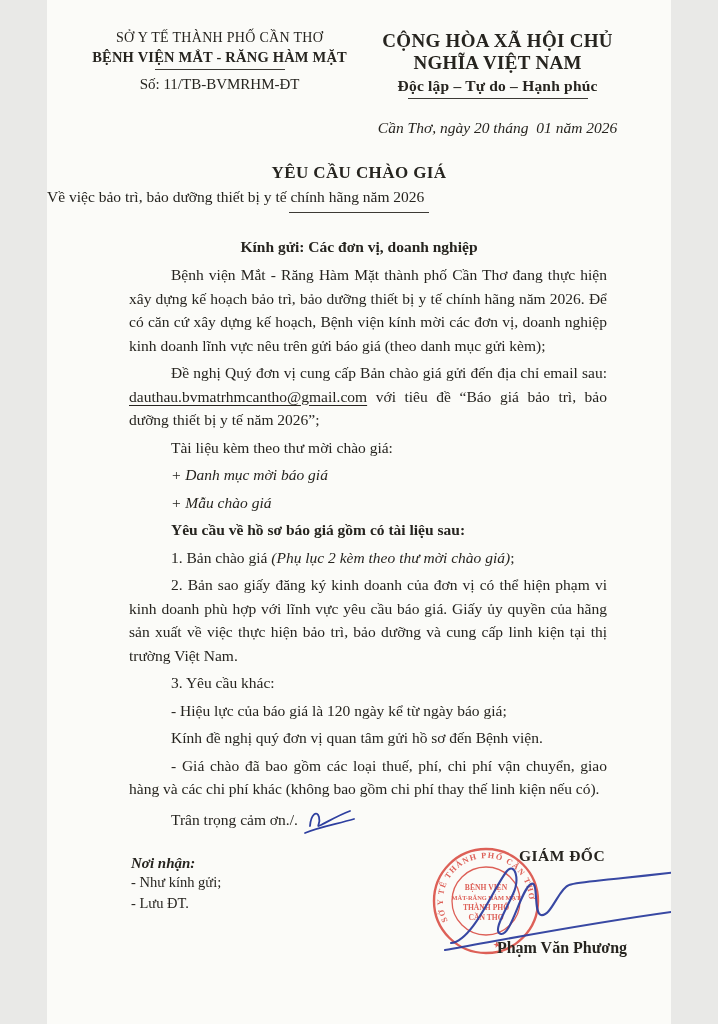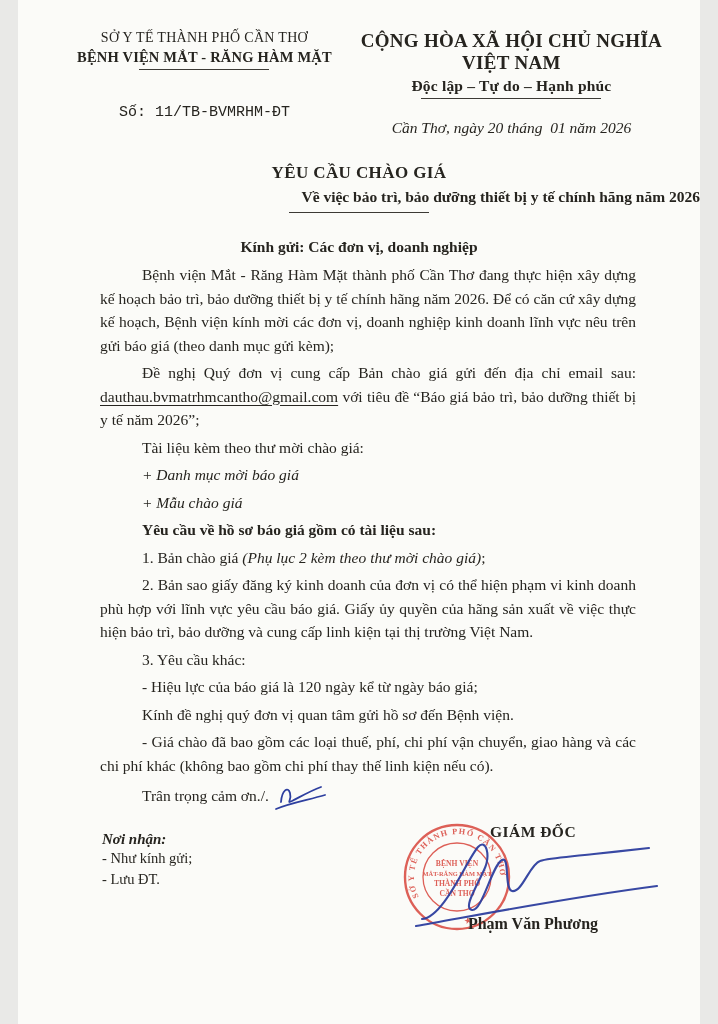--- a/index.html
+++ b/index.html
@@ -1,39 +1,39 @@
 <!DOCTYPE html>
 <html lang="vi"><head>
 <meta charset="utf-8">
 <style>
   html,body{margin:0;padding:0;background:#e9e9e7;}
   .page{
-    position:relative; width:682px; height:1024px; margin:0 auto;
+    position:relative; width:624px; height:1024px; margin:0 auto;
     background:#fbfbf8; color:#26241f; overflow:hidden;
     font-family:"Liberation Serif","DejaVu Serif",serif;
   }
   .pre{white-space:pre;}
   .b{font-weight:bold;} .i{font-style:italic;}
   .u{text-decoration:underline; text-underline-offset:3px;}
   
   .header{display:flex; justify-content:space-between; padding:30px 28px 0 40px;}
   .hcol{text-align:center;}
   .hleft{width:310px;}
   .hright{width:340px;}
   .h-line1{font-size:14px; letter-spacing:.3px;}
   .hright .h-line1{font-weight:bold; font-size:19px;}
   .h-line2{font-weight:bold; font-size:14.5px; margin-top:3px; letter-spacing:.2px;}
   .hright .h-line2{font-size:15.5px;}
   .hr-short{border-bottom:1.5px solid #3c3a35; height:0; margin:3px auto 0;}
   .w130{width:130px;} .w180{width:180px;} .w140{width:140px;}
-  .doc-number{font-size:15px; margin-top:34px;font-family:Liberation Mono, monospace;}
+  .doc-number{font-size:15px; margin-top:6px;}
   .date-line{font-style:italic; font-size:15.5px; margin-top:20px;}
   
   .title{text-align:center; font-weight:bold; font-size:17px; margin-top:26px; letter-spacing:.4px;}
-  .subtitle{text-align:right; font-weight:bold; font-size:15.5px; margin-top:5px;}
+  .subtitle{text-align:left; font-weight:normal; font-size:15.5px; margin-top:5px;}
   .center-hr{margin-top:6px;}
   .salutation{text-align:center; font-weight:bold; font-size:15.5px; margin-top:25px;}
   
   .body{margin:7px 64px 0 82px; font-size:15.5px; line-height:23.5px; text-align:justify;}
   .para{margin:4px 0 0;}
   .para.indent{text-indent:42px;}
   .closing-line{margin:4px 64px 0 82px; font-size:15.5px; line-height:23.5px; text-indent:42px;}
   .paraph{vertical-align:-12px; margin-left:3px;}
   
   .sign-block{position:relative; height:180px; margin-top:2px;}

